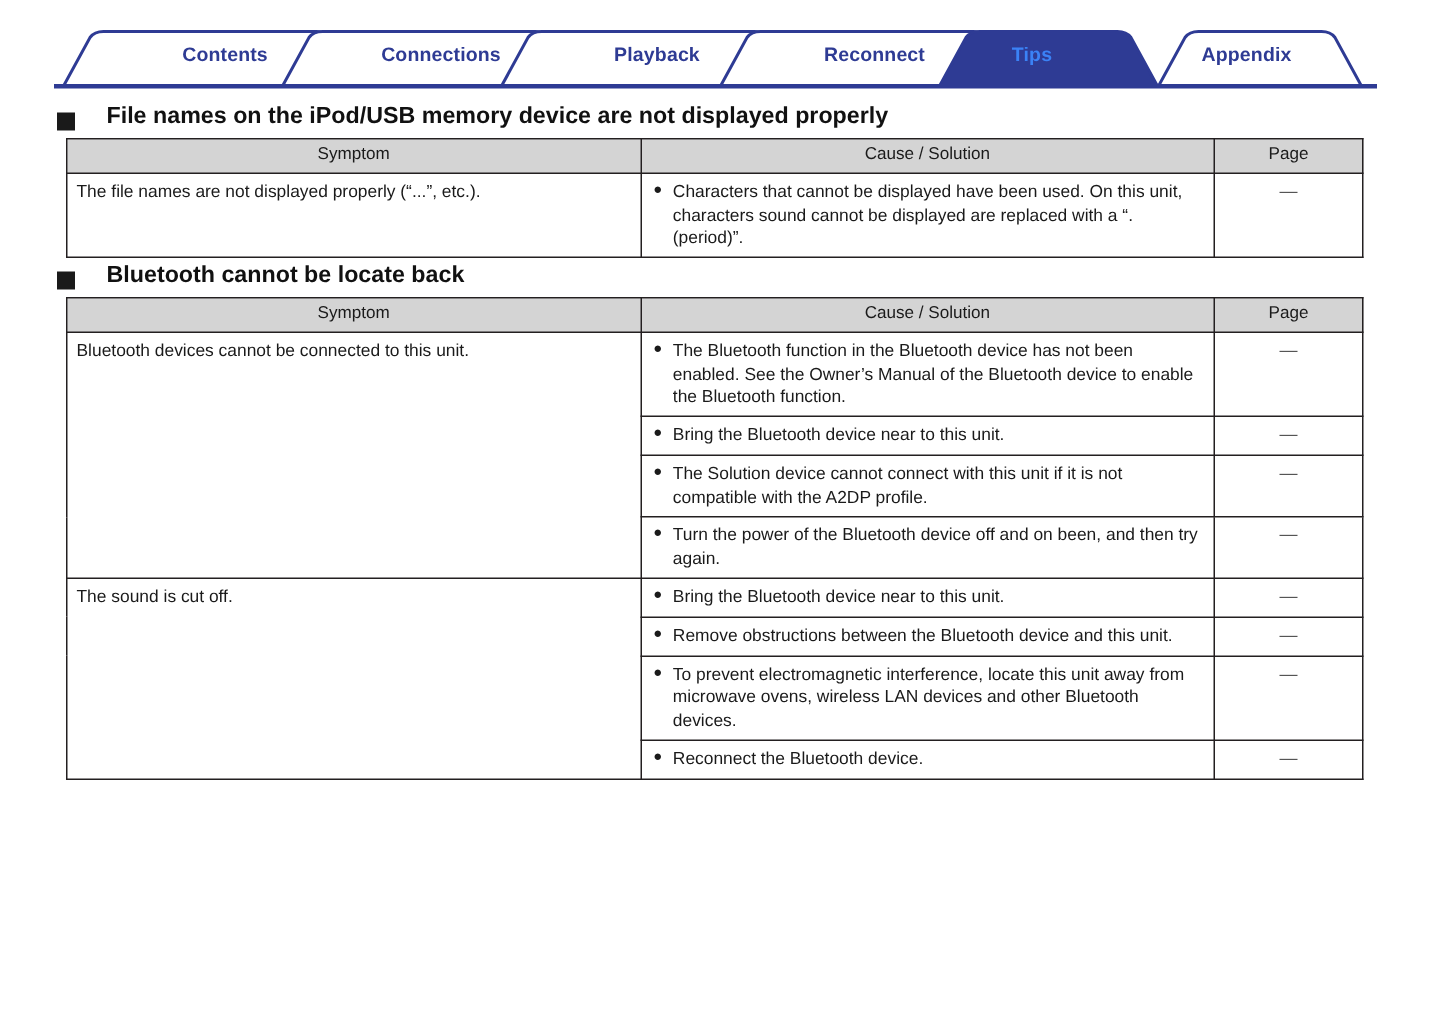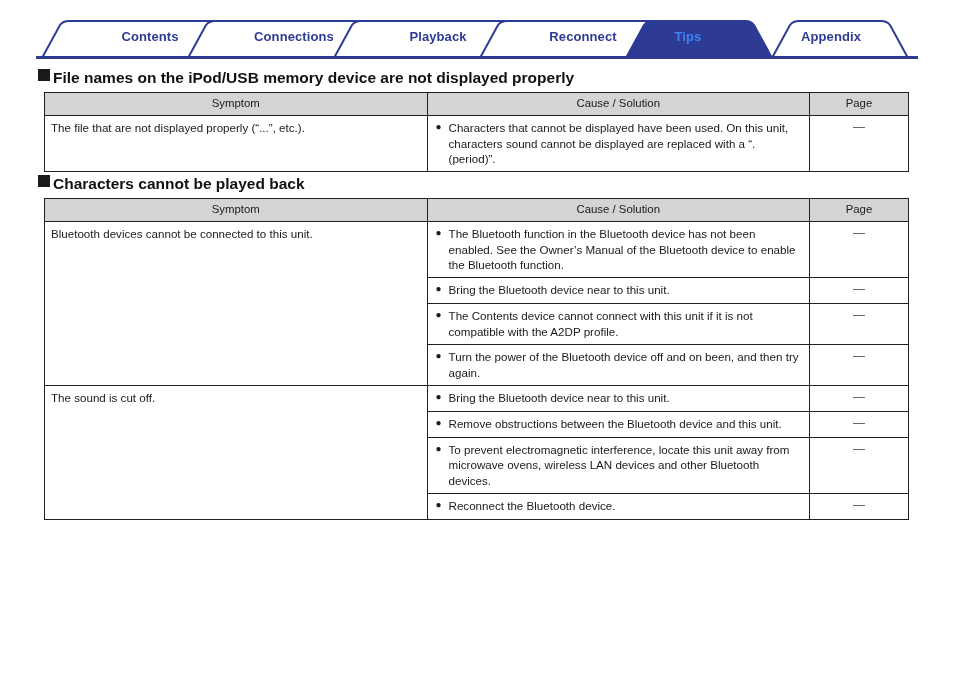--- a/index.html
+++ b/index.html
@@ -42,22 +42,22 @@
     top: 56px;
     width: 882px;
     height: 3px;
     background: #2e3b94;
   }
 
   
   .section-head {
     position: absolute;
     display: flex;
-    align-items: flex-start;
-    gap: 3px;
+    align-items: flex-end;
+    gap: 21px;
   }
   .sq {
     width: 12px;
     height: 12px;
     background: #1a1a1a;
     display: inline-block;
   }
   .section-title {
     font-size: 15.5px;
     font-weight: bold;
@@ -141,35 +141,35 @@
 <table class="tbl" style="left:44px; top:92px; width:865px;">
   <thead>
     <tr>
       <th class="sym">Symptom</th>
       <th>Cause / Solution</th>
       <th style="width:90px;">Page</th>
     </tr>
   </thead>
   <tbody>
     <tr>
-      <td class="sym">The file that are not displayed properly (“...”, etc.).</td>
+      <td class="sym">The file names are not displayed properly (“...”, etc.).</td>
       <td>
         <div class="bullet-line">
           <span class="bullet-dot">●</span>
           <span class="bullet-text">Characters that cannot be displayed have been used. On this unit, characters sound cannot be displayed are replaced with a “. (period)”.</span>
         </div>
       </td>
       <td class="page">—</td>
     </tr>
   </tbody>
 </table>
 
 <div class="section-head" style="left:38px; top:175px;">
   <span class="sq"></span>
-  <span class="section-title">Characters cannot be played back</span>
+  <span class="section-title">Bluetooth cannot be locate back</span>
 </div>
 
 <table class="tbl" style="left:44px; top:198px; width:865px;">
   <thead>
     <tr>
       <th class="sym">Symptom</th>
       <th>Cause / Solution</th>
       <th style="width:90px;">Page</th>
     </tr>
   </thead>
@@ -190,21 +190,21 @@
           <span class="bullet-dot">●</span>
           <span class="bullet-text">Bring the Bluetooth device near to this unit.</span>
         </div>
       </td>
       <td class="page">—</td>
     </tr>
     <tr>
       <td>
         <div class="bullet-line">
           <span class="bullet-dot">●</span>
-          <span class="bullet-text">The Contents device cannot connect with this unit if it is not compatible with the A2DP profile.</span>
+          <span class="bullet-text">The Solution device cannot connect with this unit if it is not compatible with the A2DP profile.</span>
         </div>
       </td>
       <td class="page">—</td>
     </tr>
     <tr>
       <td>
         <div class="bullet-line">
           <span class="bullet-dot">●</span>
           <span class="bullet-text">Turn the power of the Bluetooth device off and on been, and then try again.</span>
         </div>

